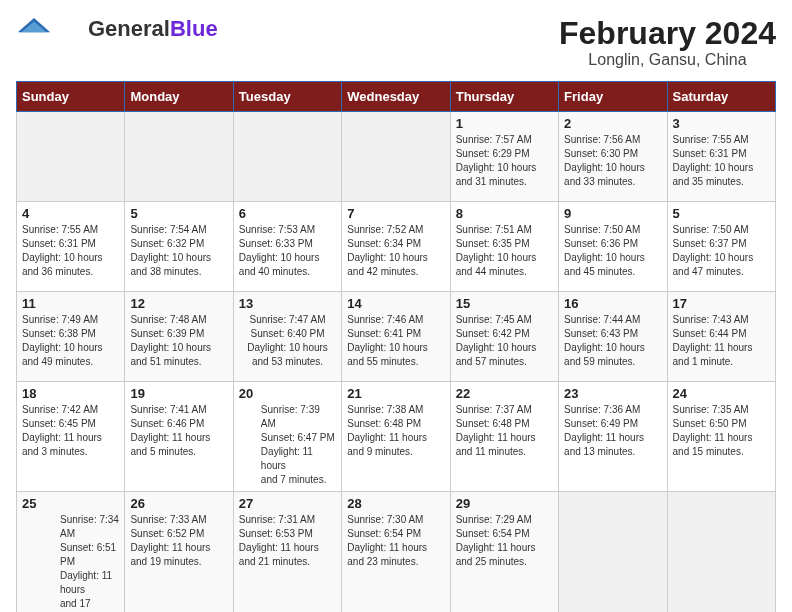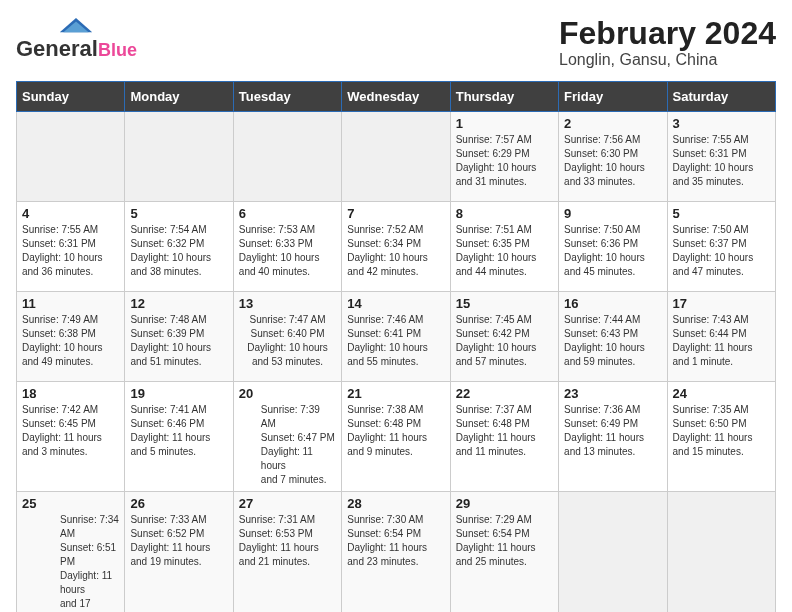--- a/index.html
+++ b/index.html
@@ -11,55 +11,56 @@
       padding: 16px;
     }
     .header {
       display: flex;
       justify-content: space-between;
       align-items: flex-start;
       margin-bottom: 12px;
     }
     .logo {
       display: flex;
-      flex-direction: column;
-      align-items: center;
+      flex-direction: row;
+      align-items: flex-start;
+      gap: 36px;
     }
     .logo-icon {
       width: 36px;
       height: 20px;
       display: inline-block;
       vertical-align: middle;
     }
     .logo-row {
       display: flex;
       align-items: center;
       gap: 4px;
     }
     .title-block {
-      text-align: left;
+      text-align: center;
     }
     .title-block h1 {
       font-size: 32px;
       font-weight: bold;
       color: #222;
       line-height: 1.1;
     }
     .title-block h2 {
       font-size: 16px;
       font-weight: normal;
       color: #444;
     }
     table {
       width: 100%;
       border-collapse: collapse;
       table-layout: fixed;
     }
     thead tr th {
-      background-color: #404040;
+      background-color: #7f1d1d;
       color: #fff;
       padding: 7px 5px;
       font-size: 13px;
       font-weight: bold;
       text-align: left;
       border: 1px solid #2b6bb5;
     }
     tbody tr td {
       border: 1px solid #ccc;
       vertical-align: top;
@@ -98,21 +99,21 @@
 <div class="header">
   <div class="logo">
     <div class="logo-row">
       <svg class="logo-icon" viewBox="0 0 40 22" width="40" height="22">
         <polygon points="20,2 38,18 2,18" fill="#2b6bb5"></polygon>
         <polygon points="20,6 34,18 6,18" fill="#5a9fd4"></polygon>
       </svg>
     </div>
     <div style="display:flex; gap:0px; align-items:baseline;">
       <span style="font-size:22px; font-weight:bold; color:#333;">General</span>
-        <span style="font-size:18px; font-weight:bold; color:#ec4899;">Blue</span>
+        <span style="font-size:22px; font-weight:bold; color:#6d28d9;">Blue</span>
     </div>
   </div>
   <div class="title-block">
     <h1>February 2024</h1>
     <h2>Longlin, Gansu, China</h2>
   </div>
 </div>
 
 <table>
   <thead>

